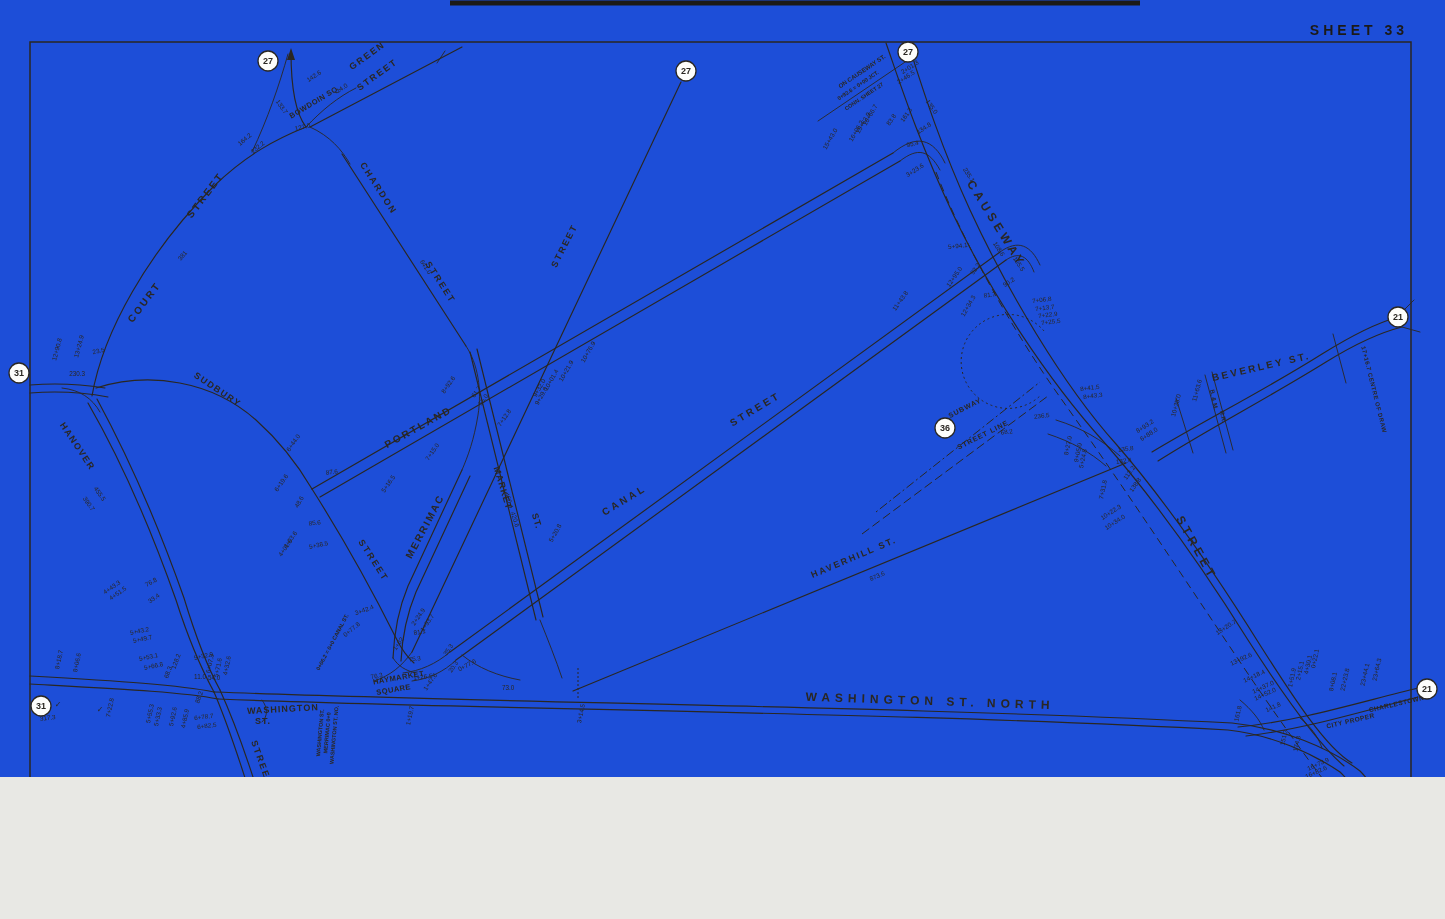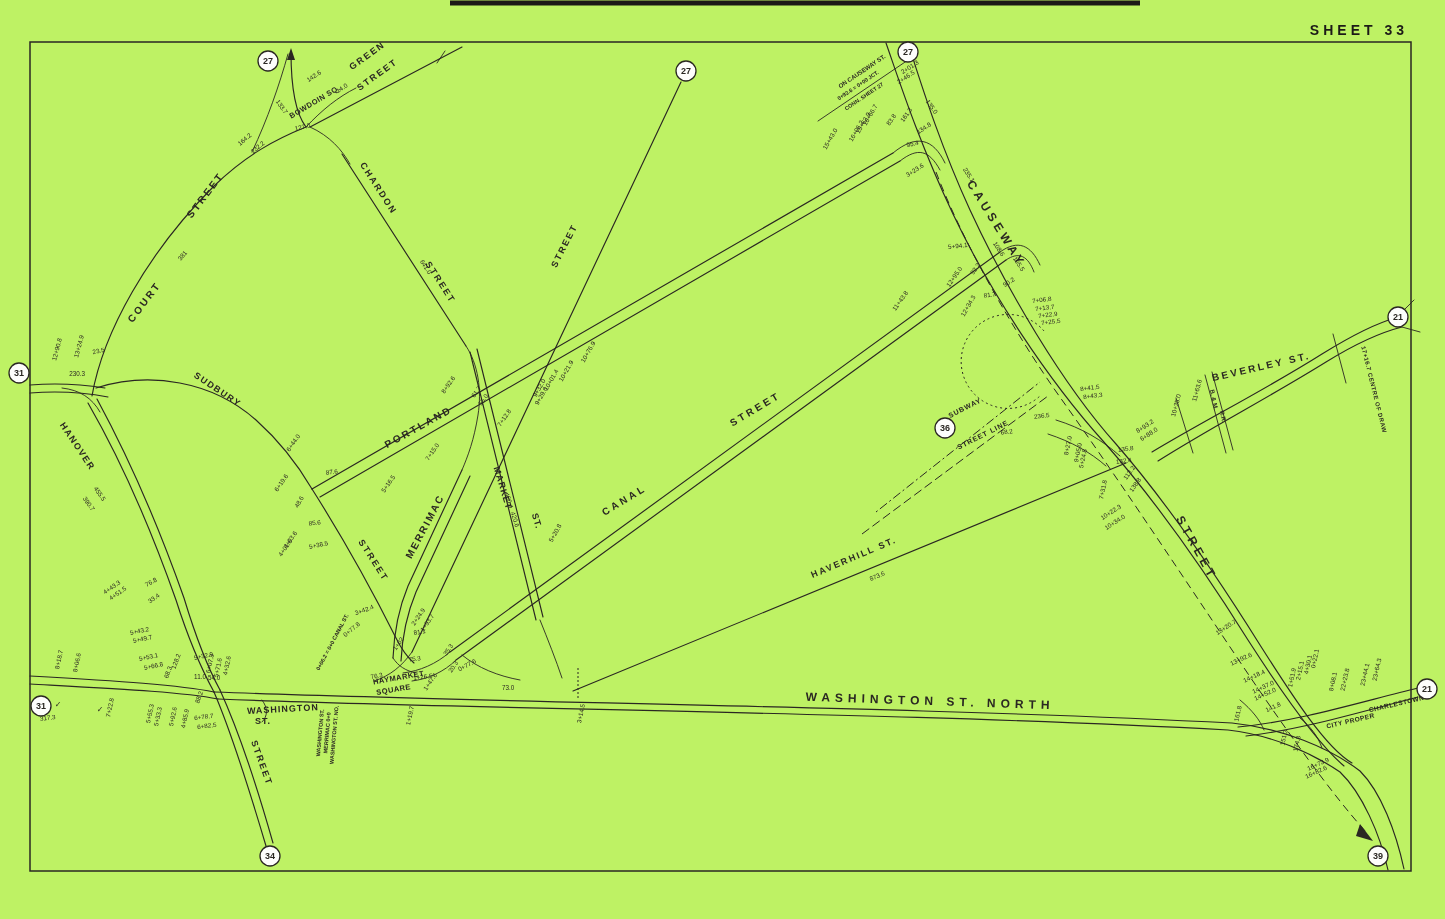--- a/index.html
+++ b/index.html
@@ -1,16 +1,16 @@
 <!DOCTYPE html>
 <html><head>
 <meta charset="utf-8">
 <style>
   html,body{margin:0;padding:0;background:#e8e8e4;}
-  #page{position:relative;width:1445px;height:919px;background:#bef264;overflow:hidden;
+  #page{position:relative;width:1445px;height:777px;background:#1d4ed8;overflow:hidden;
         font-family:"Liberation Sans", sans-serif;}
   svg{position:absolute;left:0;top:0;}
   .street{fill:none;stroke:#2a2722;stroke-width:1.15;stroke-linecap:round;}
   .thin{stroke-width:0.9;}
   .frame{fill:none;stroke:#2a2722;stroke-width:1.5;}
   .scanline{stroke:#1c1a17;stroke-width:5;}
   .dash{fill:none;stroke:#2a2722;stroke-width:1;}
   .slabel{fill:#2a2722;text-anchor:middle;font-weight:bold;}
   .ann{fill:#2a2722;text-anchor:middle;}
   .refc circle{fill:#fdfdfb;stroke:#2a2722;stroke-width:1.3;}

